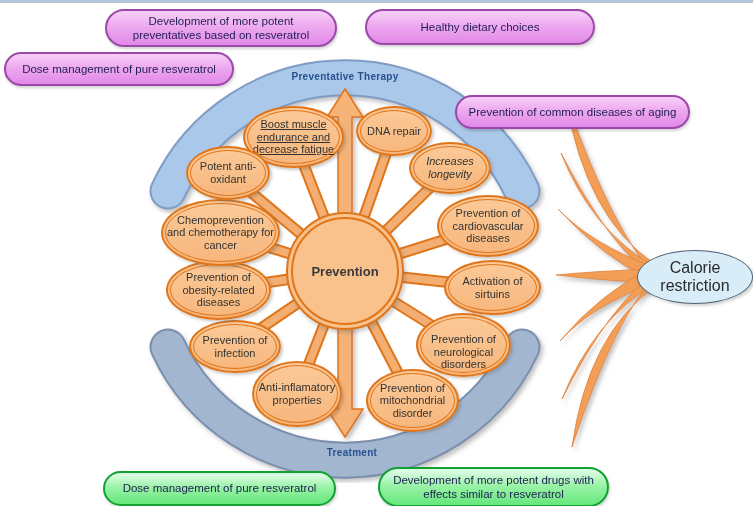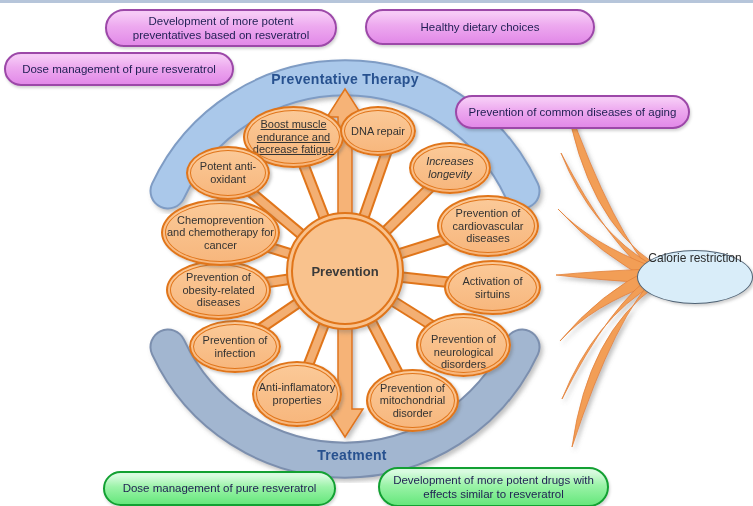--- a/index.html
+++ b/index.html
@@ -34,27 +34,27 @@
     position:absolute;display:flex;align-items:center;justify-content:center;
     text-align:center;border-radius:50%;box-sizing:border-box;
     background:#f9c28d;border:2.5px solid #e0751a;color:#3a3a3a;
     font-size:13px;font-weight:bold;box-shadow:2px 3px 4px rgba(100,100,100,0.35);
   }
   .hub::before{
     content:"";position:absolute;inset:3px;border:2px solid #e0751a;
     border-radius:50%;pointer-events:none;
   }
   .side-ellipse{
-    position:absolute;display:flex;justify-content:center;
+    position:absolute;display:flex;align-items:center;justify-content:center;
     text-align:center;border-radius:50%;box-sizing:border-box;
-    background:#d9edf9;border:1.5px solid #4f6274;color:#2a2a2a;font-size:12px;
+    background:#d9edf9;border:1.5px solid #4f6274;color:#2a2a2a;font-size:16px;
     box-shadow:2px 2px 3px rgba(100,100,100,0.3);
   }
   .arc-label{
-    position:absolute;text-align:center;font-weight:bold;font-size:14px;
+    position:absolute;text-align:center;font-weight:bold;font-size:10px;
     color:#27518f;letter-spacing:0.3px;
   }
 </style>
 </head>
 <body>
 
 <div class="stage">
 
   <svg class="layer" width="753" height="506" viewBox="0 0 753 506">
     <defs>
@@ -117,21 +117,21 @@
       <polygon points="345,86 327,114 338,114 338,406 327,406 345,434 363,406 352,406 352,114 363,114" fill="#f6b377" stroke="#e0751a" stroke-width="1.5"></polygon>
     </g>
   </svg>
 
   <div class="arc-label" style="left:245px;top:68px;width:200px;">Preventative Therapy</div>
   <div class="arc-label" style="left:282px;top:444px;width:140px;">Treatment</div>
 
   <div class="node" style="left:243px;top:103px;width:101px;height:62px;text-decoration:underline;">
     <span>Boost muscle endurance and decrease fatigue</span>
   </div>
-  <div class="node" style="left:340px;top:103px;width:76px;height:50px;">
+  <div class="node" style="left:356px;top:103px;width:76px;height:50px;">
     <span>DNA repair</span>
   </div>
   <div class="node" style="left:409px;top:139px;width:82px;height:52px;font-style:italic;">
     <span>Increases longevity</span>
   </div>
   <div class="node" style="left:437px;top:192px;width:102px;height:62px;justify-content:center;">
     <span>Prevention of cardiovascular diseases</span>
   </div>
   <div class="node" style="left:444px;top:257px;width:97px;height:55px;">
     <span>Activation of sirtuins</span>

